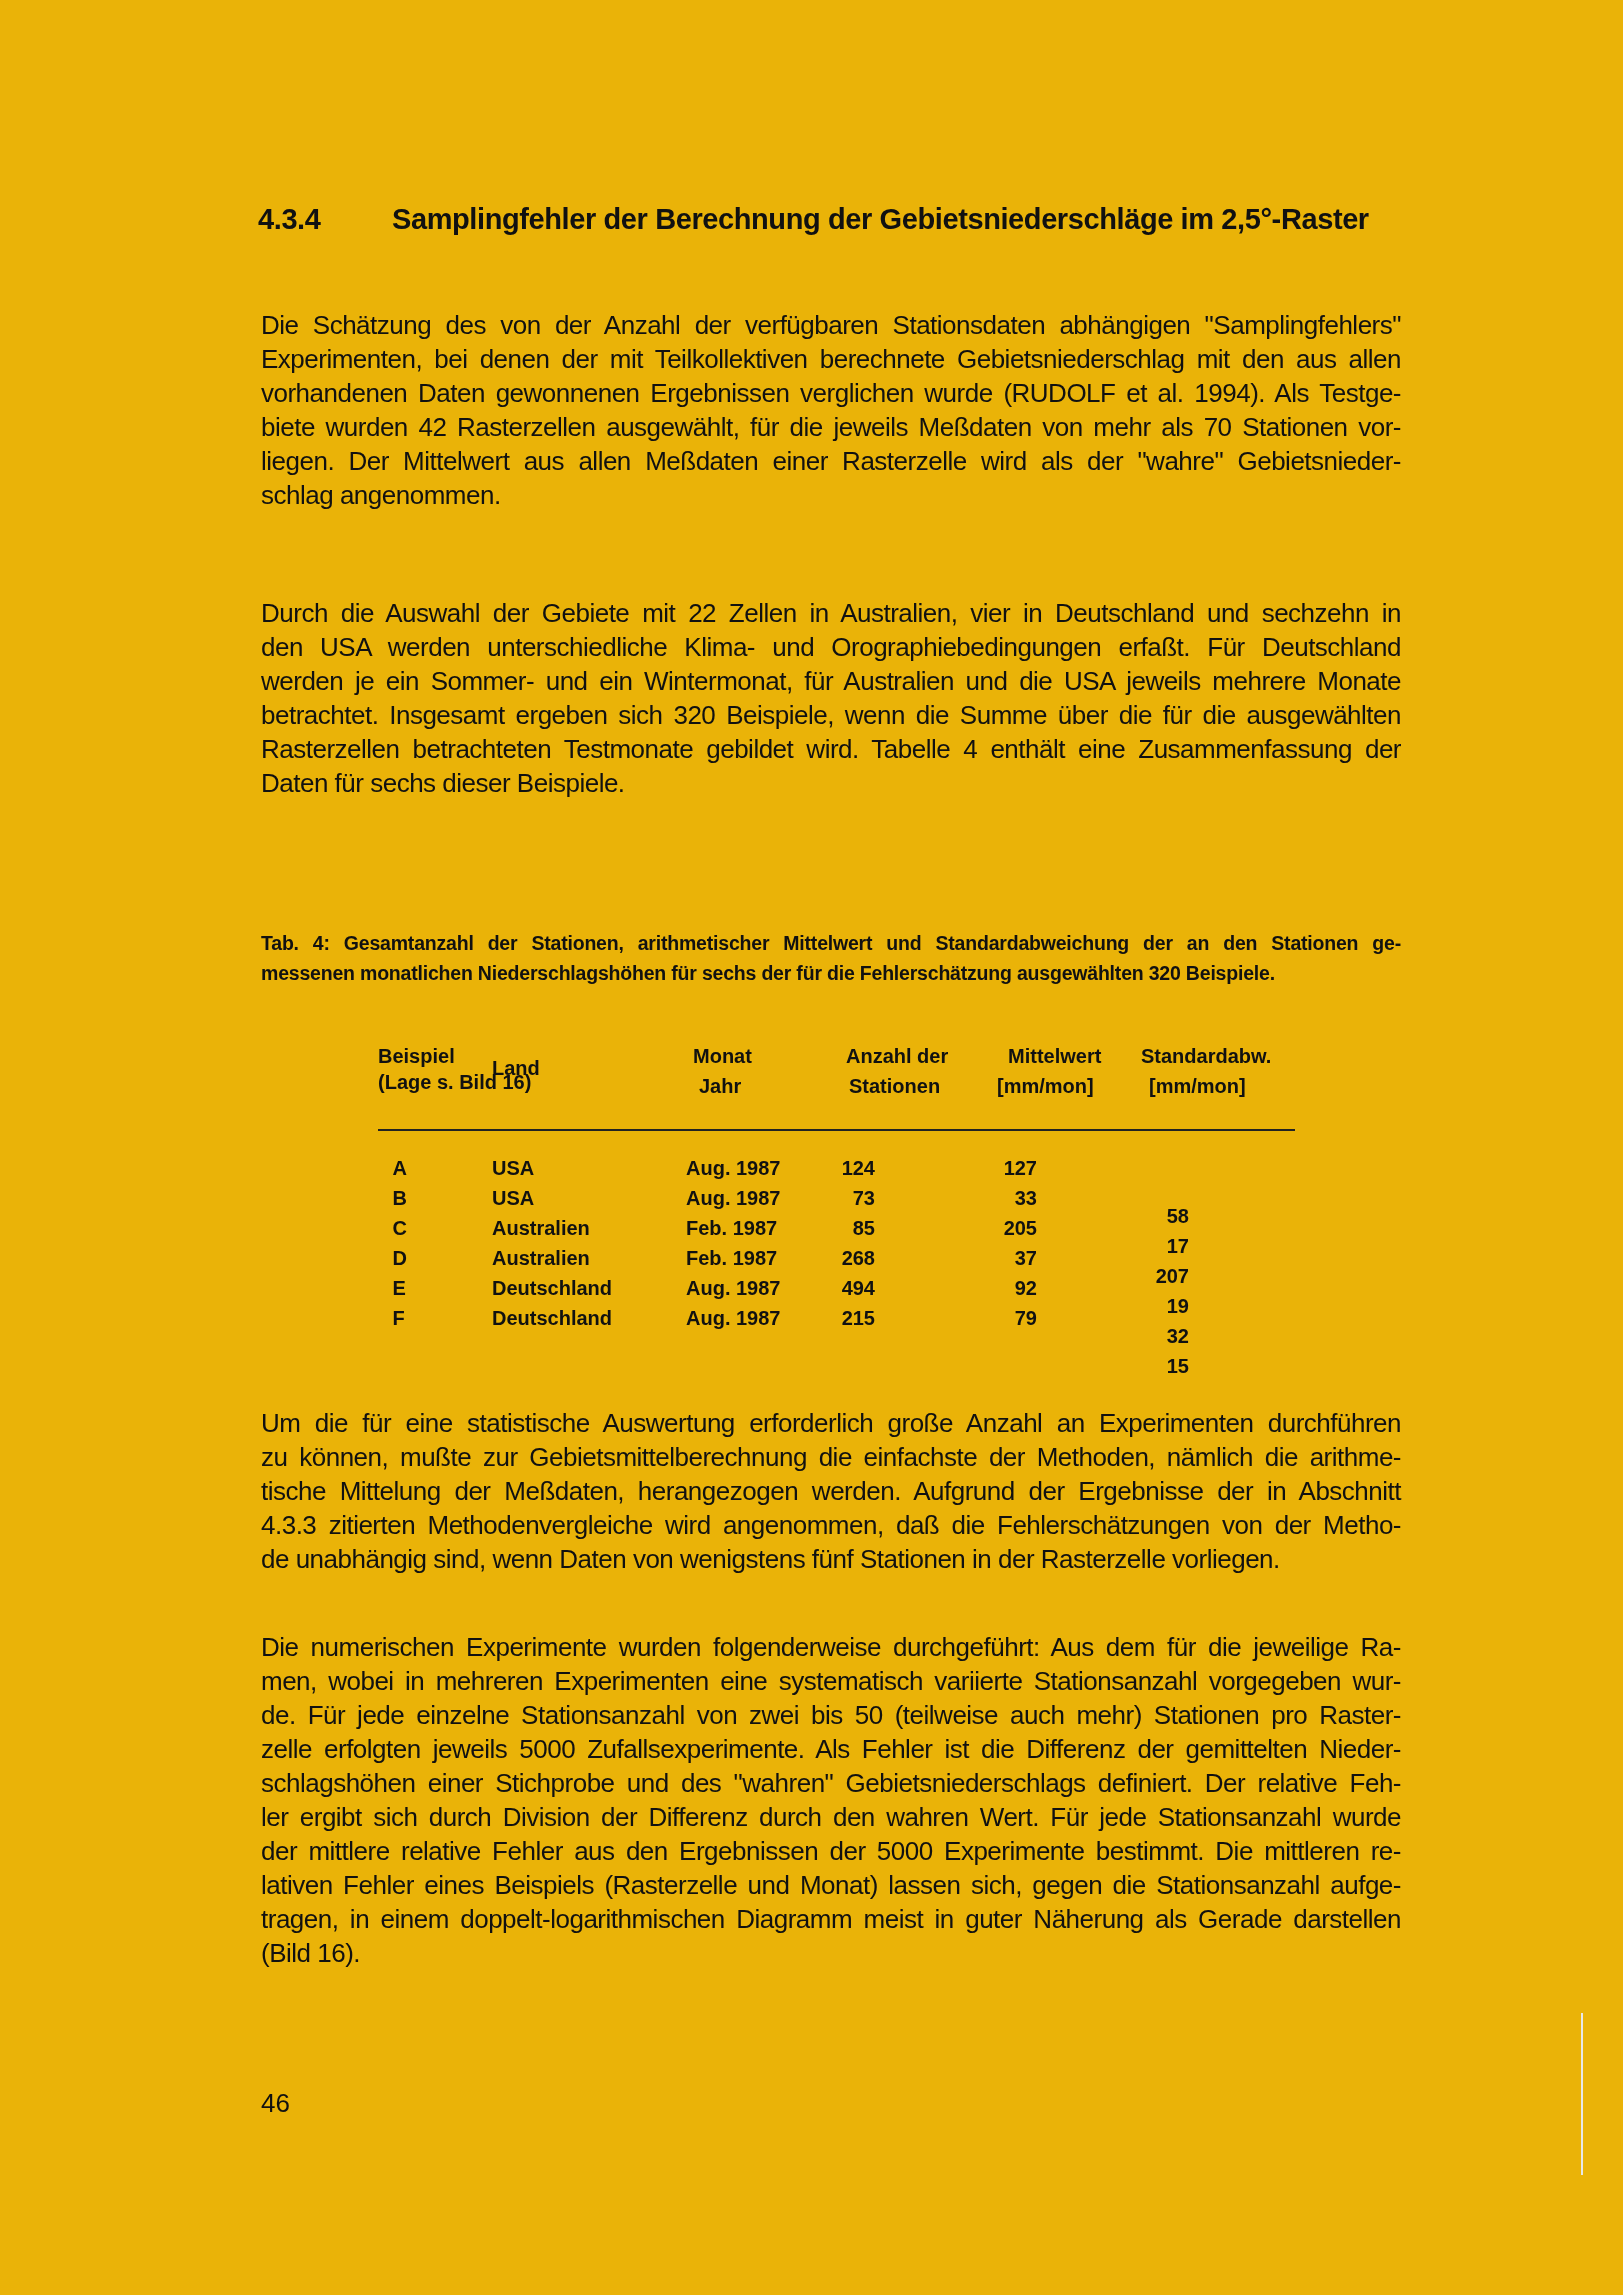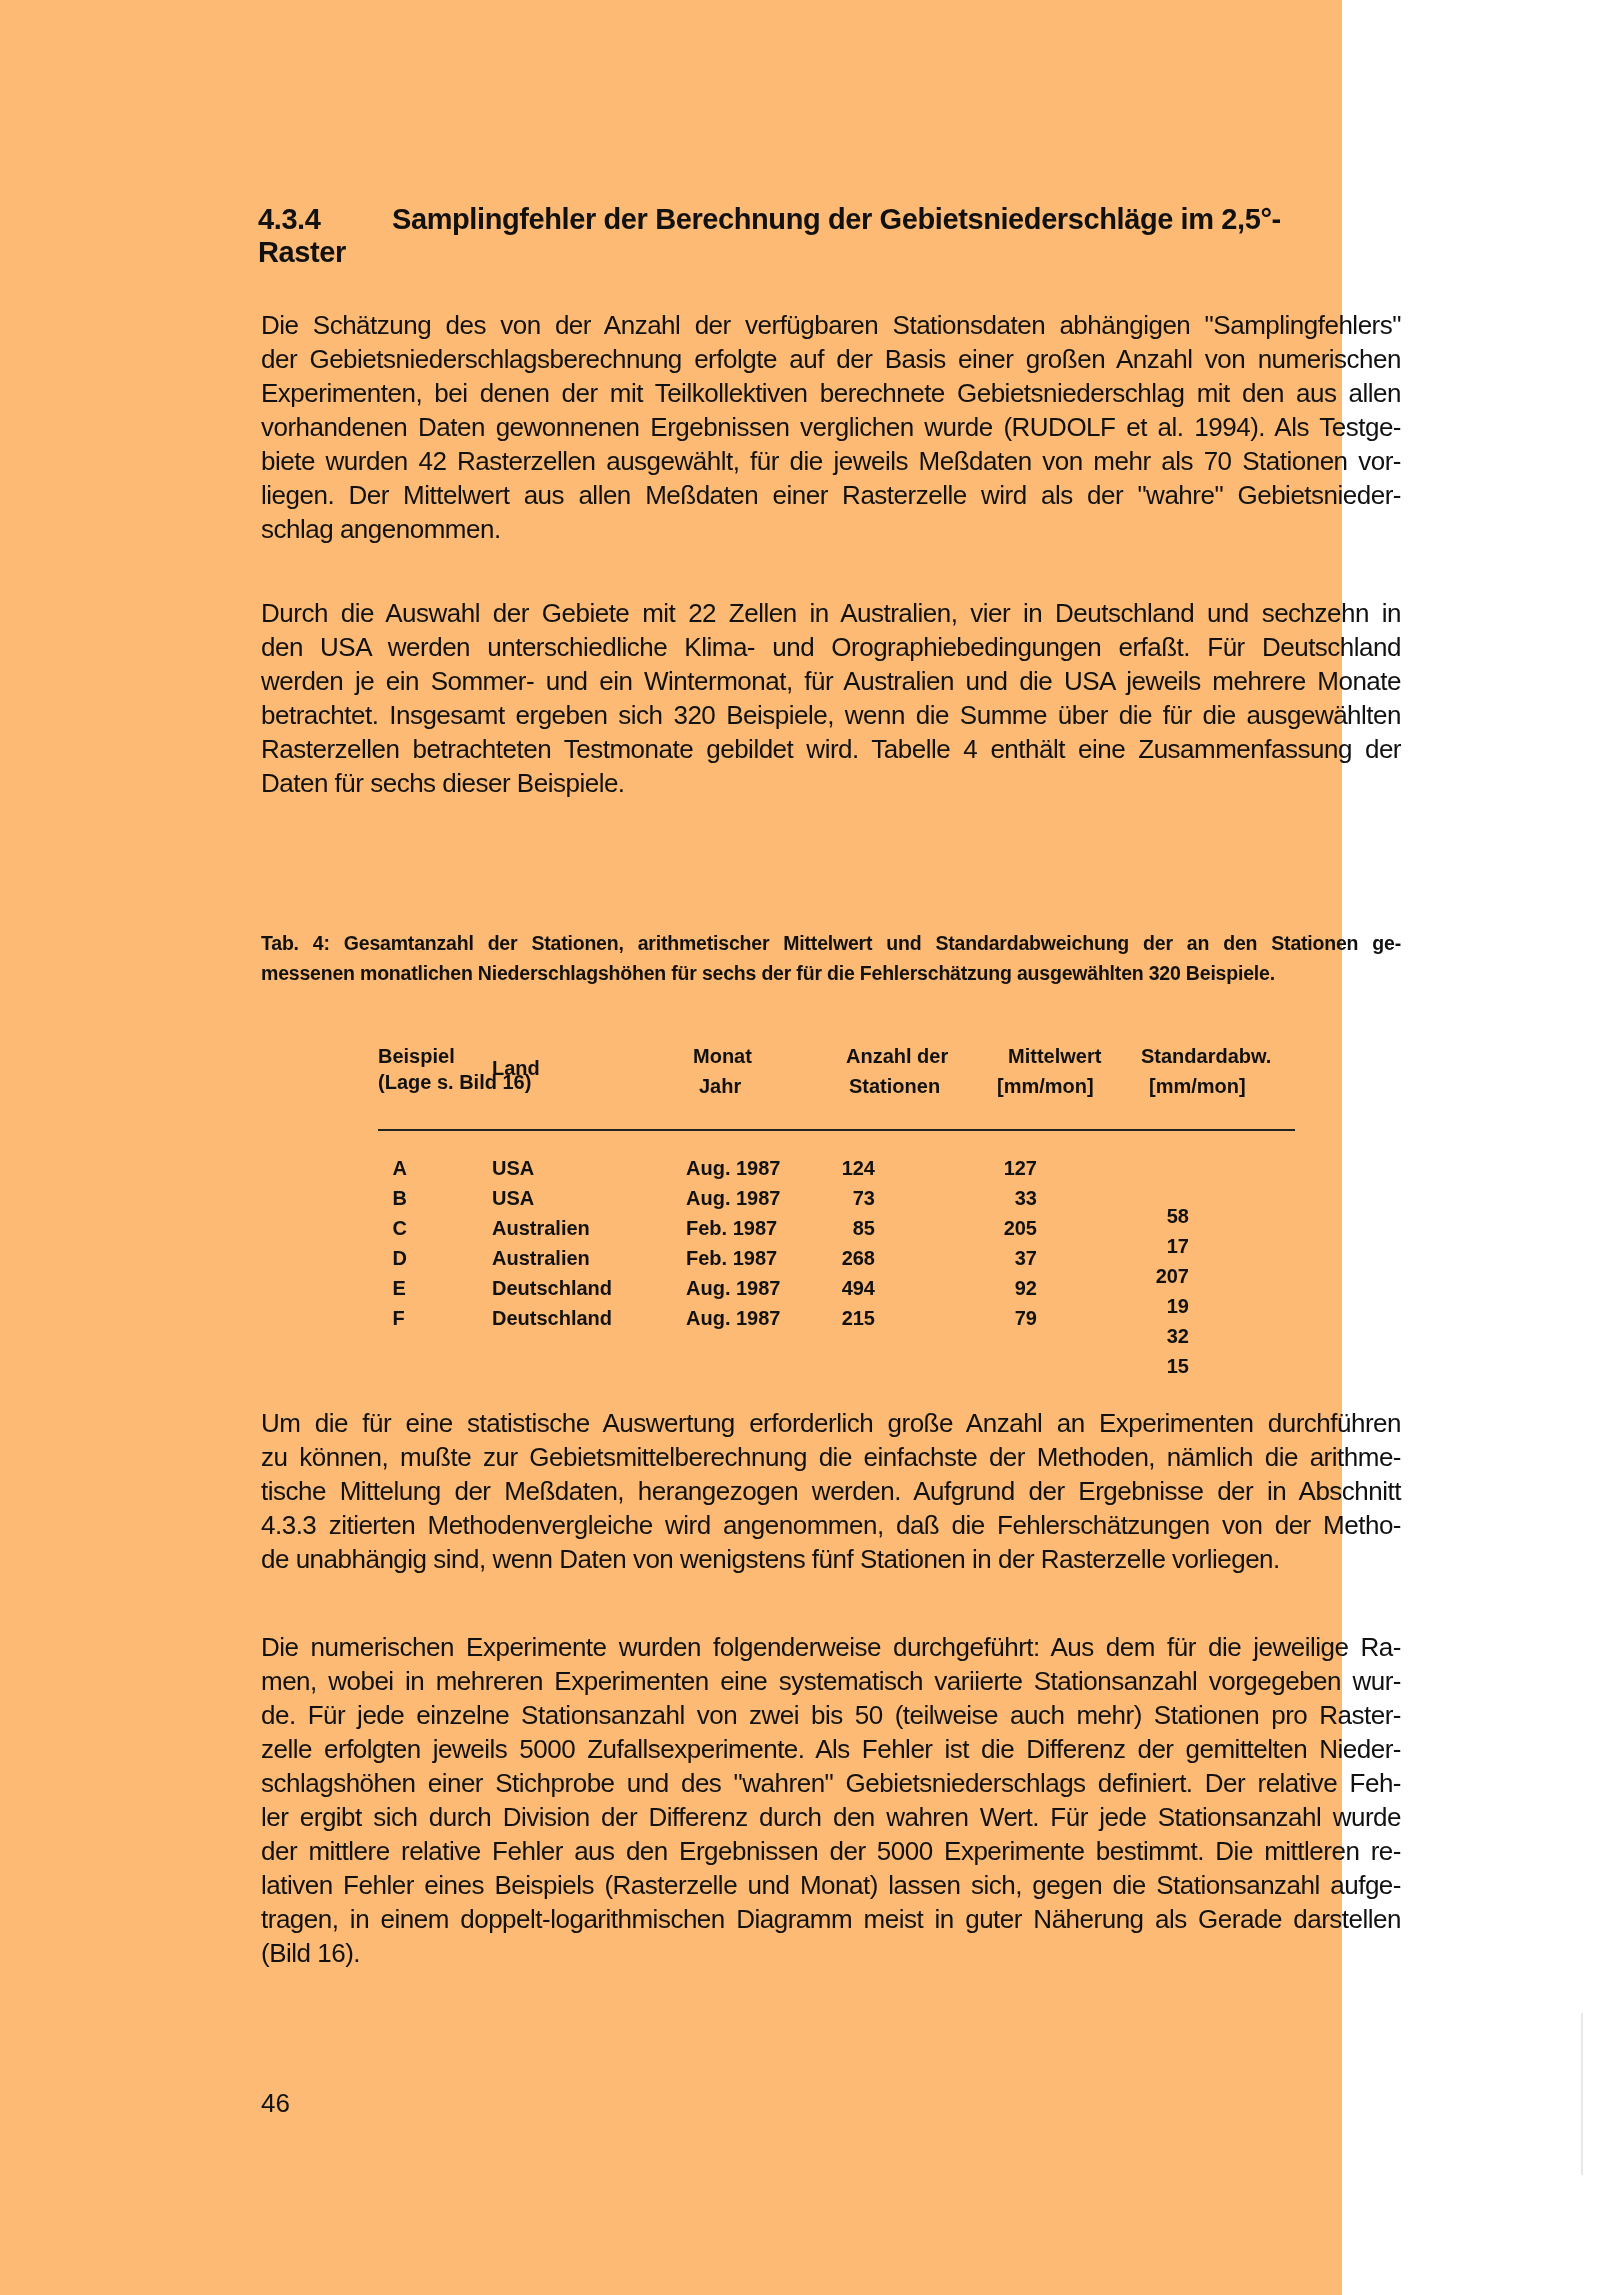--- a/index.html
+++ b/index.html
@@ -1,17 +1,17 @@
 <!DOCTYPE html>
 <html style="font-size:13px"><head>
 <meta charset="utf-8">
 <style>
   html, body { margin: 0; padding: 0; background: #ffffff; }
   body { width: 1623px; height: 2295px; position: relative; overflow: hidden; color: #111; }
-  .page { position: absolute; left: 0; top: 0; width: 1342px; height: 2295px; background: #fdba74; }
+  .page { position: absolute; left: 0; top: 0; width: 1623px; height: 2295px; background: #eab308; }
   .heading { position: absolute; top: 203px; left: 258px; font-family: "Liberation Sans", sans-serif; font-weight: bold; font-size: 29px; letter-spacing: -0.4px; }
   .heading .num { display: inline-block; width: 134px; }
   .para { position: absolute; left: 261px; width: 1140px; font-family: "Liberation Sans", sans-serif; font-size: 26px; line-height: 34px; letter-spacing: -0.5px; }
   .para .ln { display: block; white-space: nowrap; text-align: justify; text-align-last: justify; }
   .para .ln.last { text-align-last: left; }
   .caption { position: absolute; left: 261px; top: 928px; width: 1140px; font-family: "Liberation Sans", sans-serif; font-weight: bold; font-size: 19.5px; line-height: 30px; letter-spacing: -0.2px; }
   .caption .ln { display: block; white-space: nowrap; text-align: justify; text-align-last: justify; }
   .caption .ln.last { text-align-last: left; }
   .table { position: absolute; left: 378px; top: 1041px; width: 917px; font-family: "Liberation Sans", sans-serif; font-weight: bold; font-size: 20px; }
   .thead { position: relative; height: 67px; }
@@ -33,21 +33,20 @@
 <body>
 
 <div class="page">
 
   <div class="heading">
     <span class="num">4.3.4</span><span>Samplingfehler der Berechnung der Gebietsniederschläge im 2,5°-Raster</span>
   </div>
 
   <div class="para" style="top:308px;">
     <span class="ln">Die Schätzung des von der Anzahl der verfügbaren Stationsdaten abhängigen "Samplingfehlers"</span>
-    <span class="ln">der Gebietsniederschlagsberechnung erfolgte auf der Basis einer großen Anzahl von numerischen</span>
     <span class="ln">Experimenten, bei denen der mit Teilkollektiven berechnete Gebietsniederschlag mit den aus allen</span>
     <span class="ln">vorhandenen Daten gewonnenen Ergebnissen verglichen wurde (RUDOLF et al. 1994). Als Testge-</span>
     <span class="ln">biete wurden 42 Rasterzellen ausgewählt, für die jeweils Meßdaten von mehr als 70 Stationen vor-</span>
     <span class="ln">liegen. Der Mittelwert aus allen Meßdaten einer Rasterzelle wird als der "wahre" Gebietsnieder-</span>
     <span class="ln last">schlag angenommen.</span>
   </div>
 
   <div class="para" style="top:596px;">
     <span class="ln">Durch die Auswahl der Gebiete mit 22 Zellen in Australien, vier in Deutschland und sechzehn in</span>
     <span class="ln">den USA werden unterschiedliche Klima- und Orographiebedingungen erfaßt. Für Deutschland</span>

